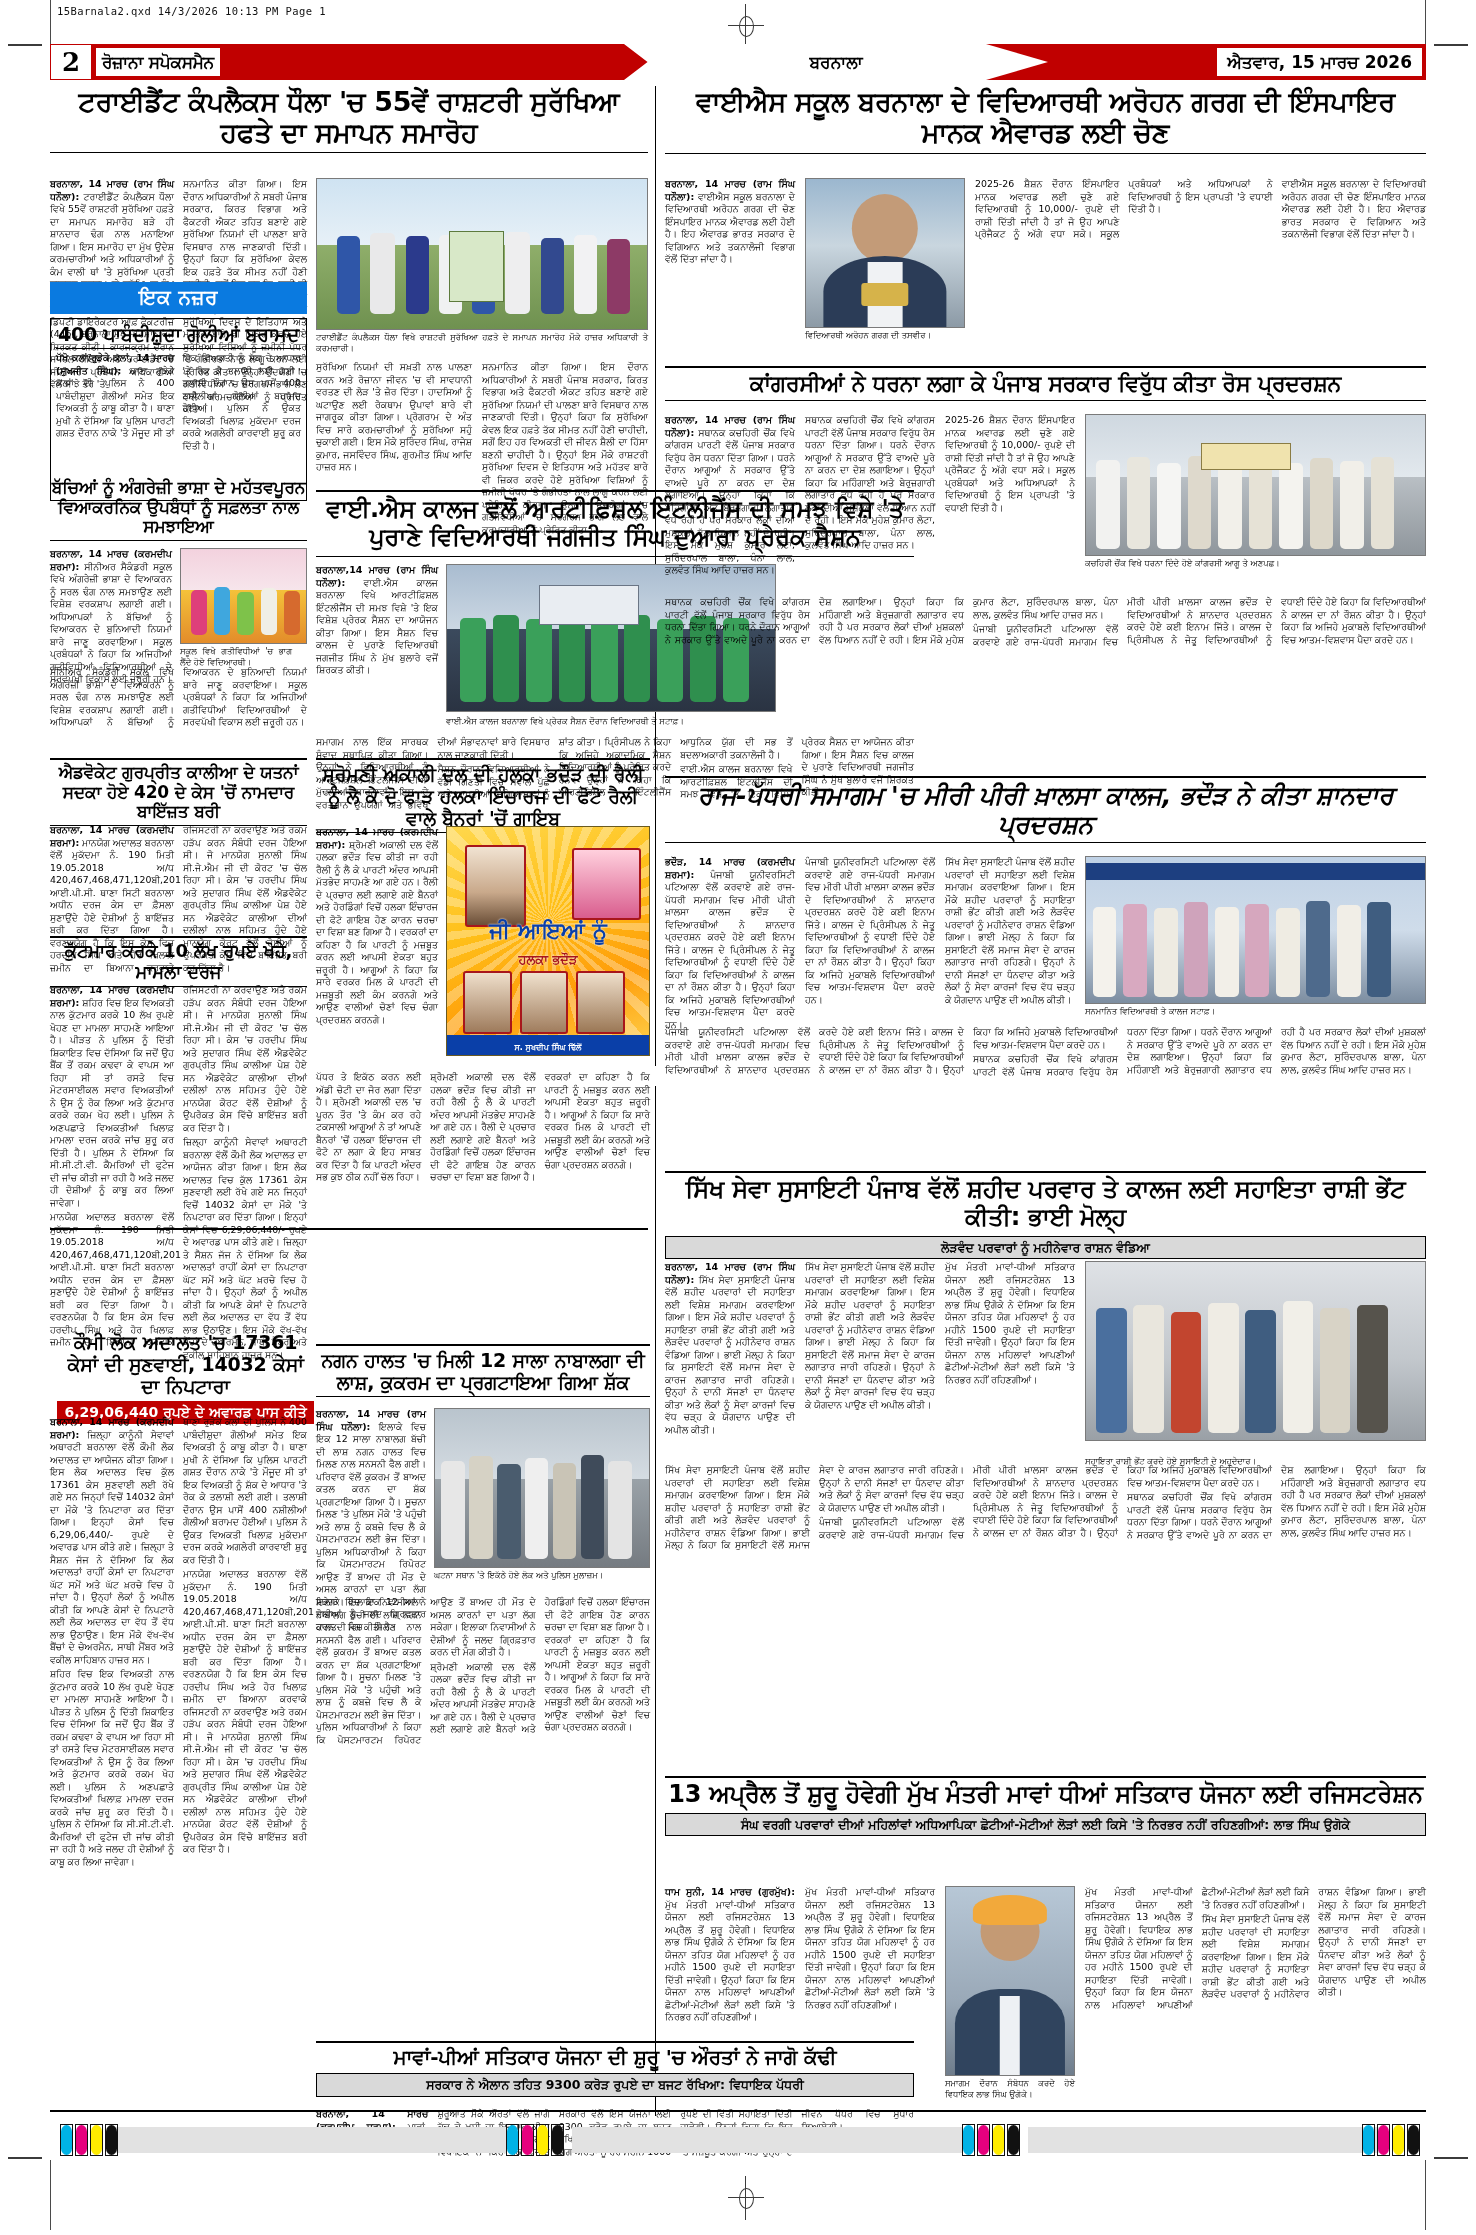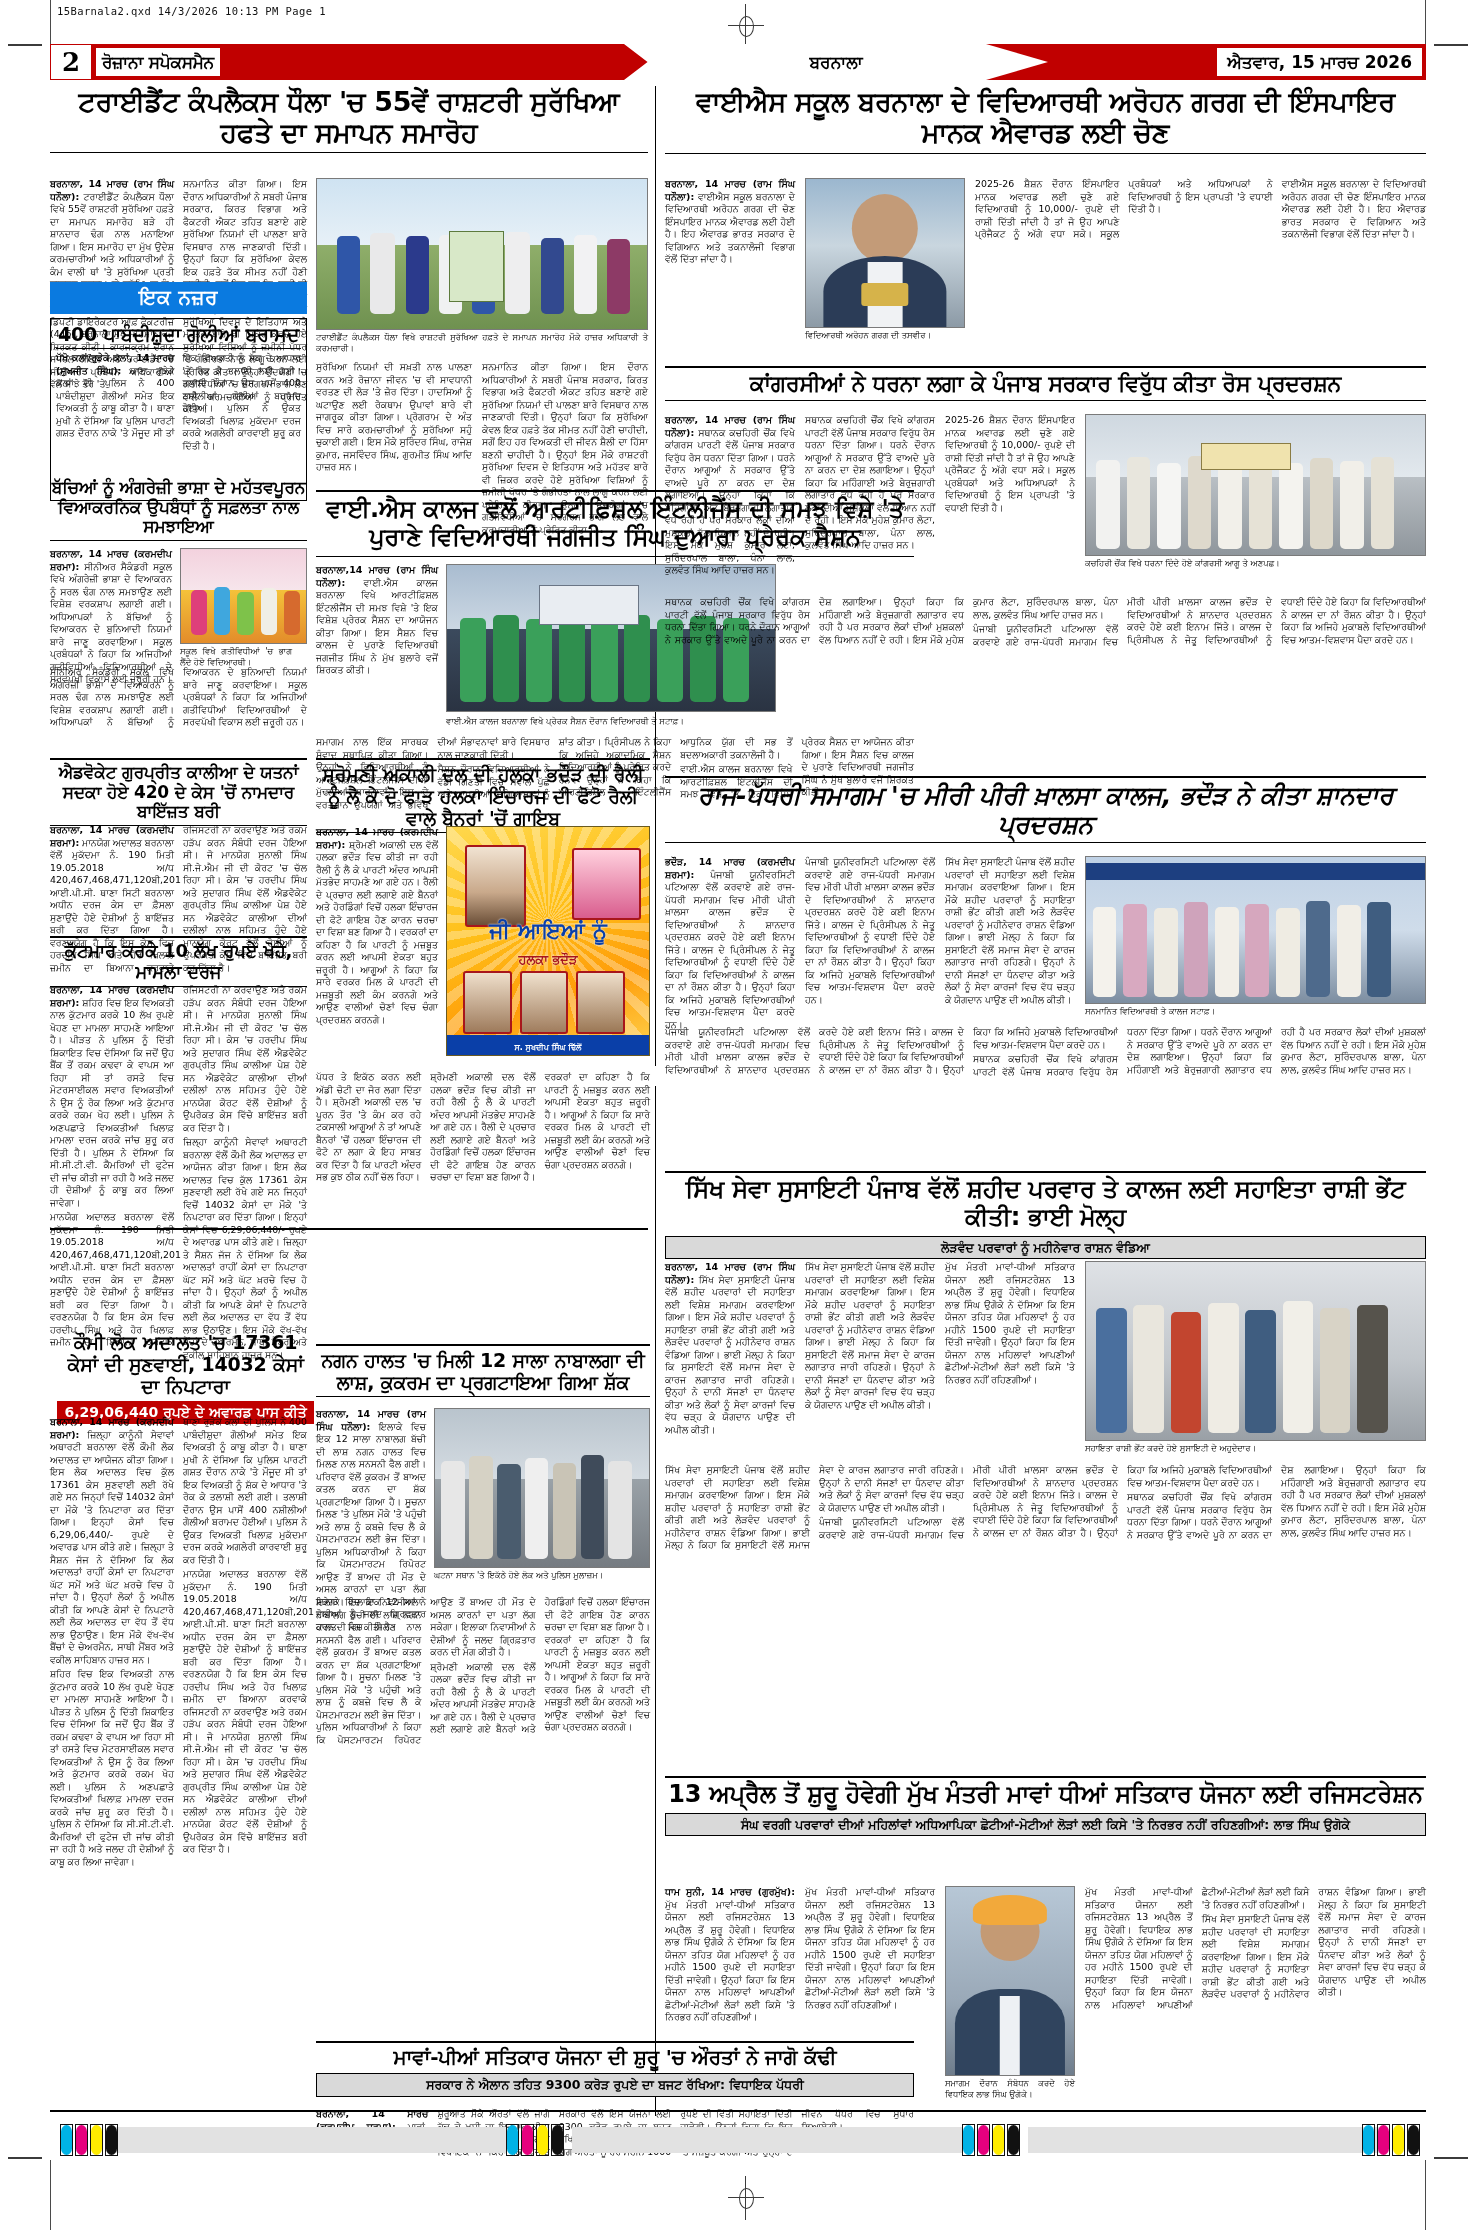--- a/index.html
+++ b/index.html
@@ -613,21 +613,21 @@
       <div style="position:absolute;left:58%;bottom:4%;width:9%;height:74%;background:#f1efe8;border-radius:5px;">
           <div class="head"></div>
         </div>
       <div style="position:absolute;left:69%;bottom:4%;width:9%;height:70%;background:#d8d3c6;border-radius:5px;">
           <div class="head"></div>
         </div>
       <div style="position:absolute;left:80%;bottom:4%;width:9%;height:72%;background:#56534c;border-radius:5px;">
           <div class="head"></div>
         </div>
     </div>
-    <div class="photocap" style="margin-top:2px;">ਸਹਾਇਤਾ ਰਾਸ਼ੀ ਭੇਂਟ ਕਰਦੇ ਹੋਏ ਸੁਸਾਇਟੀ ਦੇ ਅਹੁਦੇਦਾਰ।</div>
+    <div class="photocap" style="margin-top:15px;">ਸਹਾਇਤਾ ਰਾਸ਼ੀ ਭੇਂਟ ਕਰਦੇ ਹੋਏ ਸੁਸਾਇਟੀ ਦੇ ਅਹੁਦੇਦਾਰ।</div>
   </div>
   <div style="position:absolute;left:615px;top:1378px;width:761px;column-count:5;column-gap:9px;height:300px;" class="body-col">
     <p>ਸਿੱਖ ਸੇਵਾ ਸੁਸਾਇਟੀ ਪੰਜਾਬ ਵੱਲੋਂ ਸ਼ਹੀਦ ਪਰਵਾਰਾਂ ਦੀ ਸਹਾਇਤਾ ਲਈ ਵਿਸ਼ੇਸ਼ ਸਮਾਗਮ ਕਰਵਾਇਆ ਗਿਆ। ਇਸ ਮੌਕੇ ਸ਼ਹੀਦ ਪਰਵਾਰਾਂ ਨੂੰ ਸਹਾਇਤਾ ਰਾਸ਼ੀ ਭੇਂਟ ਕੀਤੀ ਗਈ ਅਤੇ ਲੋੜਵੰਦ ਪਰਵਾਰਾਂ ਨੂੰ ਮਹੀਨੇਵਾਰ ਰਾਸ਼ਨ ਵੰਡਿਆ ਗਿਆ। ਭਾਈ ਮੋਲ੍ਹ ਨੇ ਕਿਹਾ ਕਿ ਸੁਸਾਇਟੀ ਵੱਲੋਂ ਸਮਾਜ ਸੇਵਾ ਦੇ ਕਾਰਜ ਲਗਾਤਾਰ ਜਾਰੀ ਰਹਿਣਗੇ। ਉਨ੍ਹਾਂ ਨੇ ਦਾਨੀ ਸੱਜਣਾਂ ਦਾ ਧੰਨਵਾਦ ਕੀਤਾ ਅਤੇ ਲੋਕਾਂ ਨੂੰ ਸੇਵਾ ਕਾਰਜਾਂ ਵਿਚ ਵੱਧ ਚੜ੍ਹ ਕੇ ਯੋਗਦਾਨ ਪਾਉਣ ਦੀ ਅਪੀਲ ਕੀਤੀ।</p>
     <p>ਪੰਜਾਬੀ ਯੂਨੀਵਰਸਿਟੀ ਪਟਿਆਲਾ ਵੱਲੋਂ ਕਰਵਾਏ ਗਏ ਰਾਜ-ਪੱਧਰੀ ਸਮਾਗਮ ਵਿਚ ਮੀਰੀ ਪੀਰੀ ਖ਼ਾਲਸਾ ਕਾਲਜ ਭਦੌੜ ਦੇ ਵਿਦਿਆਰਥੀਆਂ ਨੇ ਸ਼ਾਨਦਾਰ ਪ੍ਰਦਰਸ਼ਨ ਕਰਦੇ ਹੋਏ ਕਈ ਇਨਾਮ ਜਿੱਤੇ। ਕਾਲਜ ਦੇ ਪ੍ਰਿੰਸੀਪਲ ਨੇ ਜੇਤੂ ਵਿਦਿਆਰਥੀਆਂ ਨੂੰ ਵਧਾਈ ਦਿੰਦੇ ਹੋਏ ਕਿਹਾ ਕਿ ਵਿਦਿਆਰਥੀਆਂ ਨੇ ਕਾਲਜ ਦਾ ਨਾਂ ਰੌਸ਼ਨ ਕੀਤਾ ਹੈ। ਉਨ੍ਹਾਂ ਕਿਹਾ ਕਿ ਅਜਿਹੇ ਮੁਕਾਬਲੇ ਵਿਦਿਆਰਥੀਆਂ ਵਿਚ ਆਤਮ-ਵਿਸ਼ਵਾਸ ਪੈਦਾ ਕਰਦੇ ਹਨ।</p>
     <p>ਸਥਾਨਕ ਕਚਹਿਰੀ ਚੌਂਕ ਵਿਖੇ ਕਾਂਗਰਸ ਪਾਰਟੀ ਵੱਲੋਂ ਪੰਜਾਬ ਸਰਕਾਰ ਵਿਰੁੱਧ ਰੋਸ ਧਰਨਾ ਦਿੱਤਾ ਗਿਆ। ਧਰਨੇ ਦੌਰਾਨ ਆਗੂਆਂ ਨੇ ਸਰਕਾਰ ਉੱਤੇ ਵਾਅਦੇ ਪੂਰੇ ਨਾ ਕਰਨ ਦਾ ਦੋਸ਼ ਲਗਾਇਆ। ਉਨ੍ਹਾਂ ਕਿਹਾ ਕਿ ਮਹਿੰਗਾਈ ਅਤੇ ਬੇਰੁਜ਼ਗਾਰੀ ਲਗਾਤਾਰ ਵਧ ਰਹੀ ਹੈ ਪਰ ਸਰਕਾਰ ਲੋਕਾਂ ਦੀਆਂ ਮੁਸ਼ਕਲਾਂ ਵੱਲ ਧਿਆਨ ਨਹੀਂ ਦੇ ਰਹੀ। ਇਸ ਮੌਕੇ ਮੁਹੇਸ਼ ਕੁਮਾਰ ਲੋਟਾ, ਸੁਰਿੰਦਰਪਾਲ ਬਾਲਾ, ਪੰਨਾ ਲਾਲ, ਕੁਲਵੰਤ ਸਿੰਘ ਆਦਿ ਹਾਜ਼ਰ ਸਨ।</p>
   </div>
 
   <div style="position:absolute;left:615px;top:1690px;width:761px;">
     <div class="rule-h thick" style="margin-bottom:3px;"></div>
     <h1 class="hl hl-lg" style="font-size:24px;">13 ਅਪ੍ਰੈਲ ਤੋਂ ਸ਼ੁਰੂ ਹੋਵੇਗੀ ਮੁੱਖ ਮੰਤਰੀ ਮਾਵਾਂ ਧੀਆਂ ਸਤਿਕਾਰ ਯੋਜਨਾ ਲਈ ਰਜਿਸਟਰੇਸ਼ਨ</h1>

